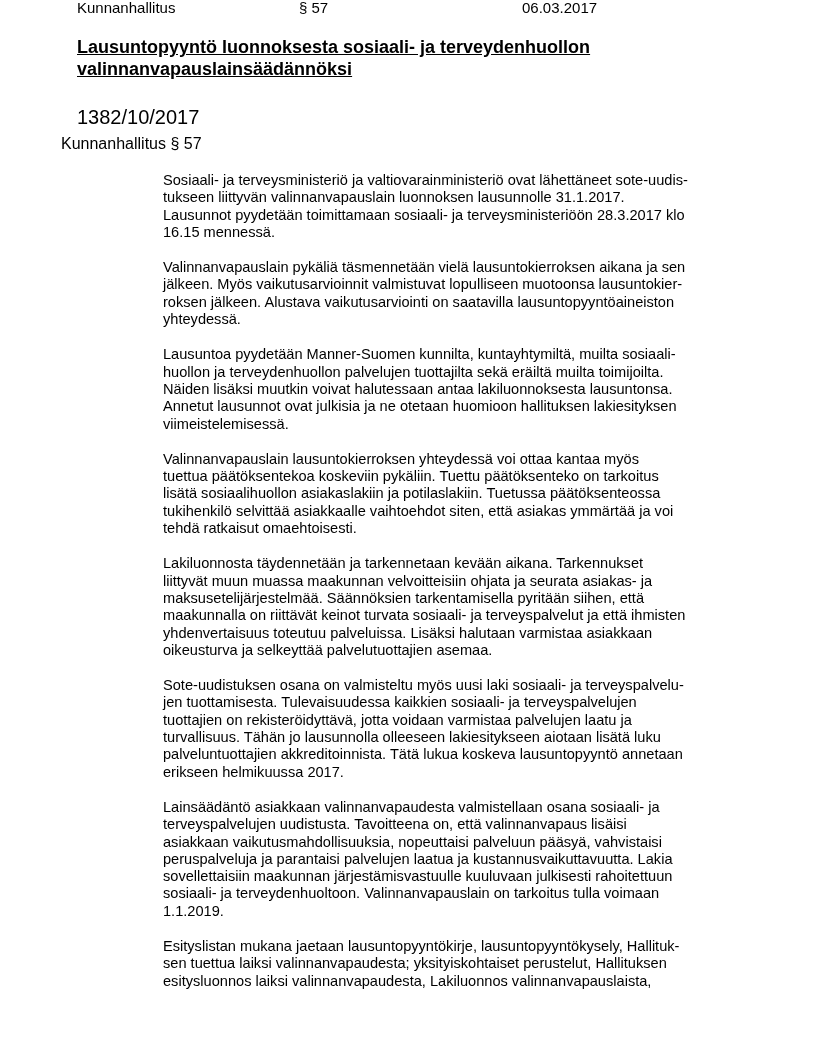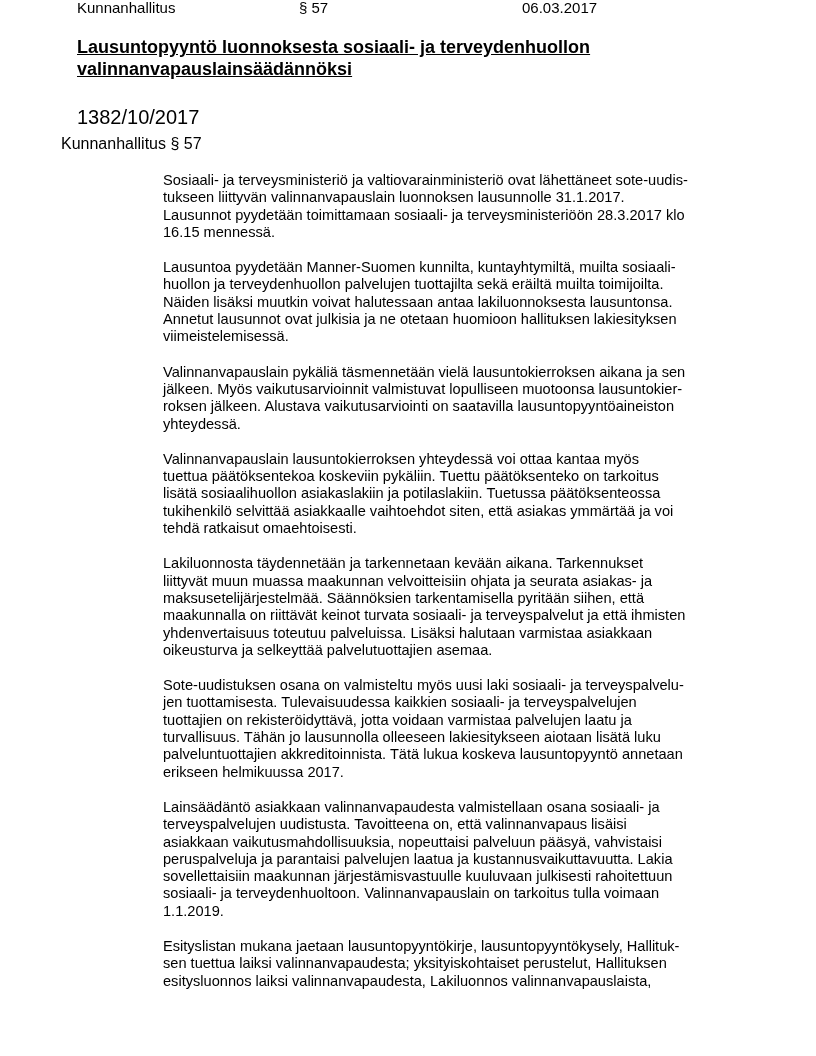--- a/index.html
+++ b/index.html
@@ -78,29 +78,29 @@
 
 <div class="doc-number">1382/10/2017</div>
 
 <div class="section-ref">Kunnanhallitus § 57</div>
 
 <div class="body">
   <p>Sosiaali- ja terveysministeriö ja valtiovarainministeriö ovat lähettäneet sote-uudis-
 tukseen liittyvän valinnanvapauslain luonnoksen lausunnolle 31.1.2017.
 Lausunnot pyydetään toimittamaan sosiaali- ja terveysministeriöön 28.3.2017 klo
 16.15 mennessä.</p>
+  <p>Valinnanvapauslain pykäliä täsmennetään vielä lausuntokierroksen aikana ja sen
+jälkeen. Myös vaikutusarvioinnit valmistuvat lopulliseen muotoonsa lausuntokier-
+roksen jälkeen. Alustava vaikutusarviointi on saatavilla lausuntopyyntöaineiston
+yhteydessä.</p>
   <p>Lausuntoa pyydetään Manner-Suomen kunnilta, kuntayhtymiltä, muilta sosiaali-
 huollon ja terveydenhuollon palvelujen tuottajilta sekä eräiltä muilta toimijoilta.
 Näiden lisäksi muutkin voivat halutessaan antaa lakiluonnoksesta lausuntonsa.
 Annetut lausunnot ovat julkisia ja ne otetaan huomioon hallituksen lakiesityksen
 viimeistelemisessä.</p>
-  <p>Valinnanvapauslain pykäliä täsmennetään vielä lausuntokierroksen aikana ja sen
-jälkeen. Myös vaikutusarvioinnit valmistuvat lopulliseen muotoonsa lausuntokier-
-roksen jälkeen. Alustava vaikutusarviointi on saatavilla lausuntopyyntöaineiston
-yhteydessä.</p>
   <p>Valinnanvapauslain lausuntokierroksen yhteydessä voi ottaa kantaa myös
 tuettua päätöksentekoa koskeviin pykäliin. Tuettu päätöksenteko on tarkoitus
 lisätä sosiaalihuollon asiakaslakiin ja potilaslakiin. Tuetussa päätöksenteossa
 tukihenkilö selvittää asiakkaalle vaihtoehdot siten, että asiakas ymmärtää ja voi
 tehdä ratkaisut omaehtoisesti.</p>
   <p>Lakiluonnosta täydennetään ja tarkennetaan kevään aikana. Tarkennukset
 liittyvät muun muassa maakunnan velvoitteisiin ohjata ja seurata asiakas- ja
 maksusetelijärjestelmää. Säännöksien tarkentamisella pyritään siihen, että
 maakunnalla on riittävät keinot turvata sosiaali- ja terveyspalvelut ja että ihmisten
 yhdenvertaisuus toteutuu palveluissa. Lisäksi halutaan varmistaa asiakkaan

